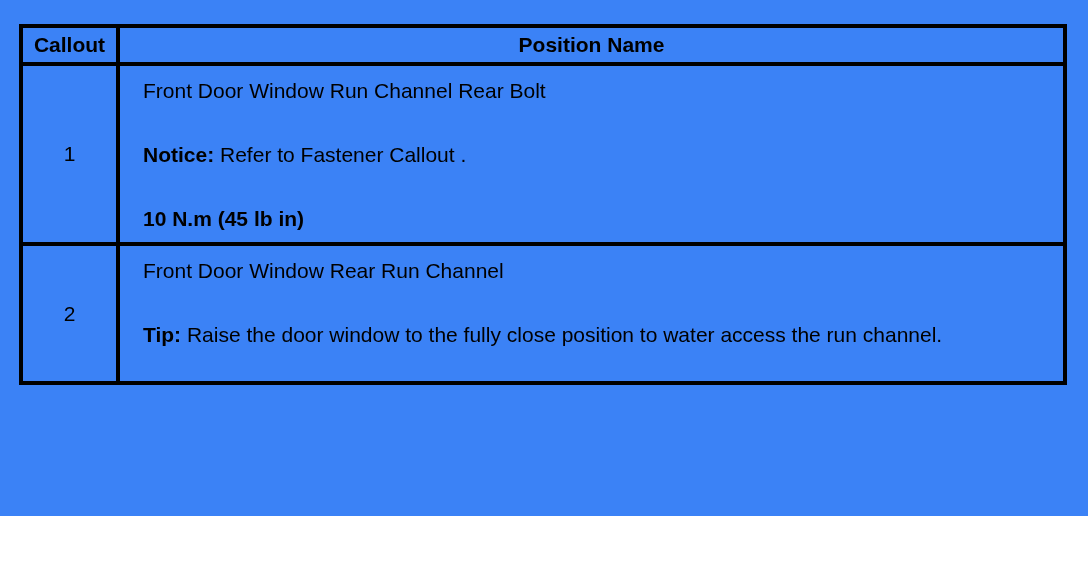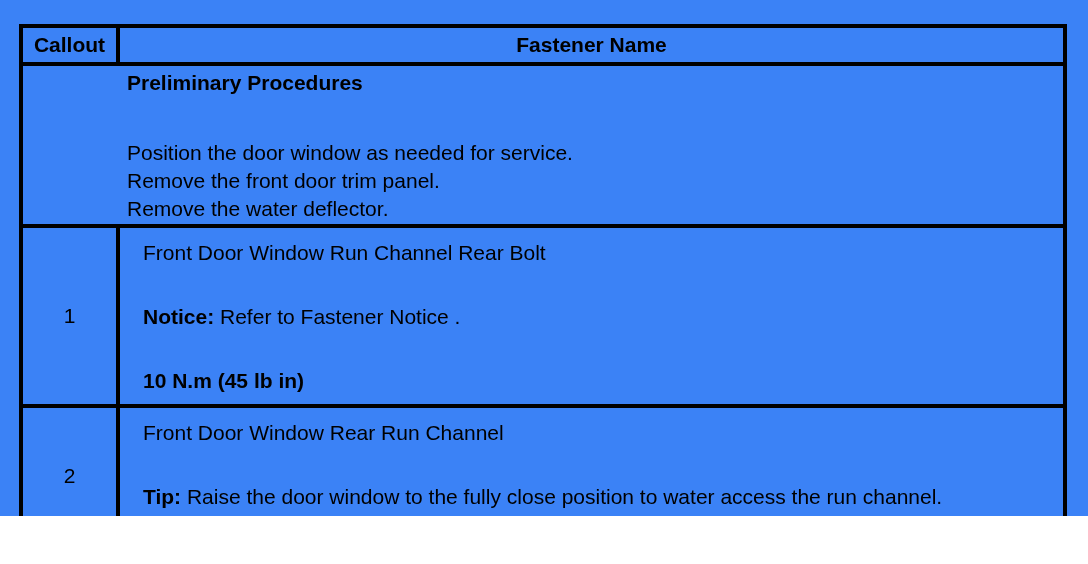--- a/index.html
+++ b/index.html
@@ -70,37 +70,29 @@
 
 <div class="page">
   <table class="callout-table">
     <colgroup>
       <col class="col-callout">
       <col class="col-component">
     </colgroup>
     <tbody>
       <tr>
         <th class="hdr">Callout</th>
-        <th class="hdr">Fastener Name</th>
+        <th class="hdr">Position Name</th>
       </tr>
 
-      <tr>
-        <td class="cell-prelim" colspan="2">
-          <p class="prelim-title">Preliminary Procedures</p>
-          <p class="prelim-step">Position the door window as needed for service.</p>
-          <p class="prelim-step">Remove the front door trim panel.</p>
-          <p class="prelim-step">Remove the water deflector.</p>
-        </td>
-      </tr>
 
       <tr class="row-1">
         <td class="cell-callout">1</td>
         <td class="cell-content">
           <p class="para">Front Door Window Run Channel Rear Bolt</p>
-          <p class="para"><span class="bold">Notice:</span><span> Refer to Fastener Notice .</span></p>
+          <p class="para"><span class="bold">Notice:</span><span> Refer to Fastener Callout .</span></p>
           <p class="para"><span class="bold">10 N.m (45 lb in)</span></p>
         </td>
       </tr>
 
       <tr class="row-2">
         <td class="cell-callout">2</td>
         <td class="cell-content">
           <p class="para">Front Door Window Rear Run Channel</p>
           <p class="para"><span class="bold">Tip:</span><span> Raise the door window to the fully close position to water access the run channel.</span></p>
         </td>

